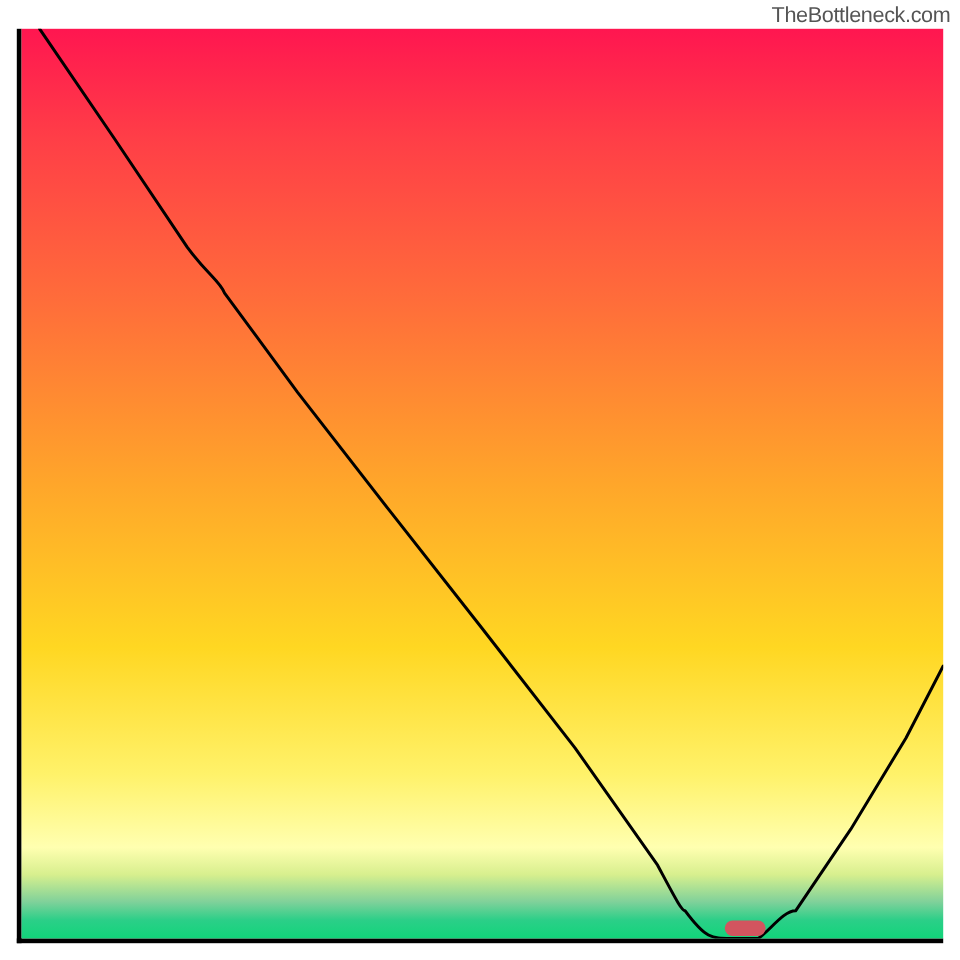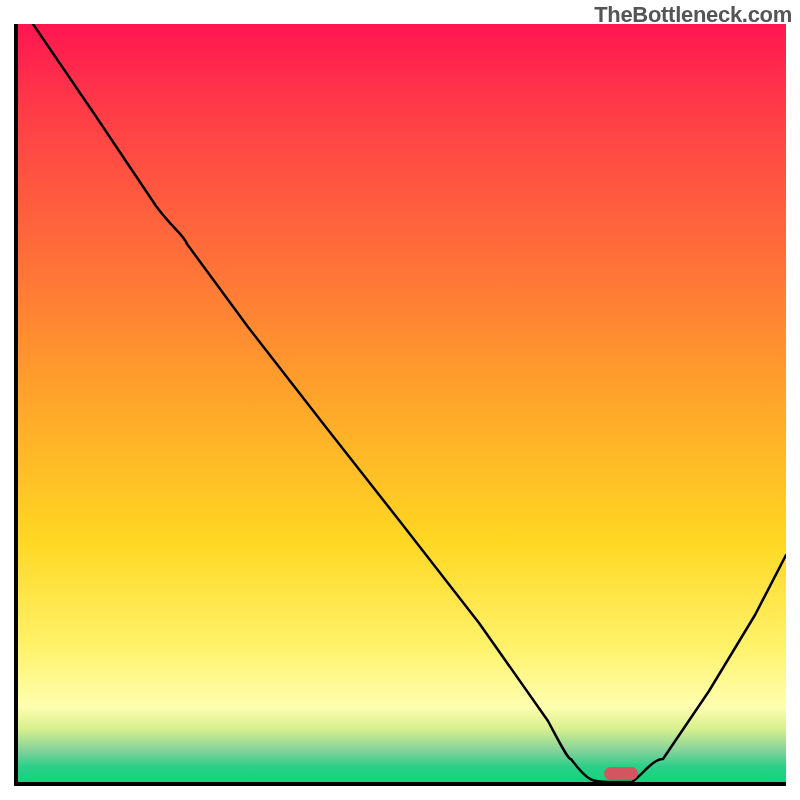--- a/index.html
+++ b/index.html
@@ -12,22 +12,22 @@
   }
   .chart-container {
     position: relative;
     width: 800px;
     height: 800px;
   }
   .watermark {
     position: absolute;
     top: 2px;
     right: 8px;
-    font-size: 22px;
-    font-weight: 700;
+    font-size: 18px;
+    font-weight: 400;
     color: #555555;
     z-index: 10;
     letter-spacing: -0.3px;
     text-align: center;
   }
   .plot-box {
     position: absolute;
     left: 14px;
     top: 24px;
     width: 772px;

